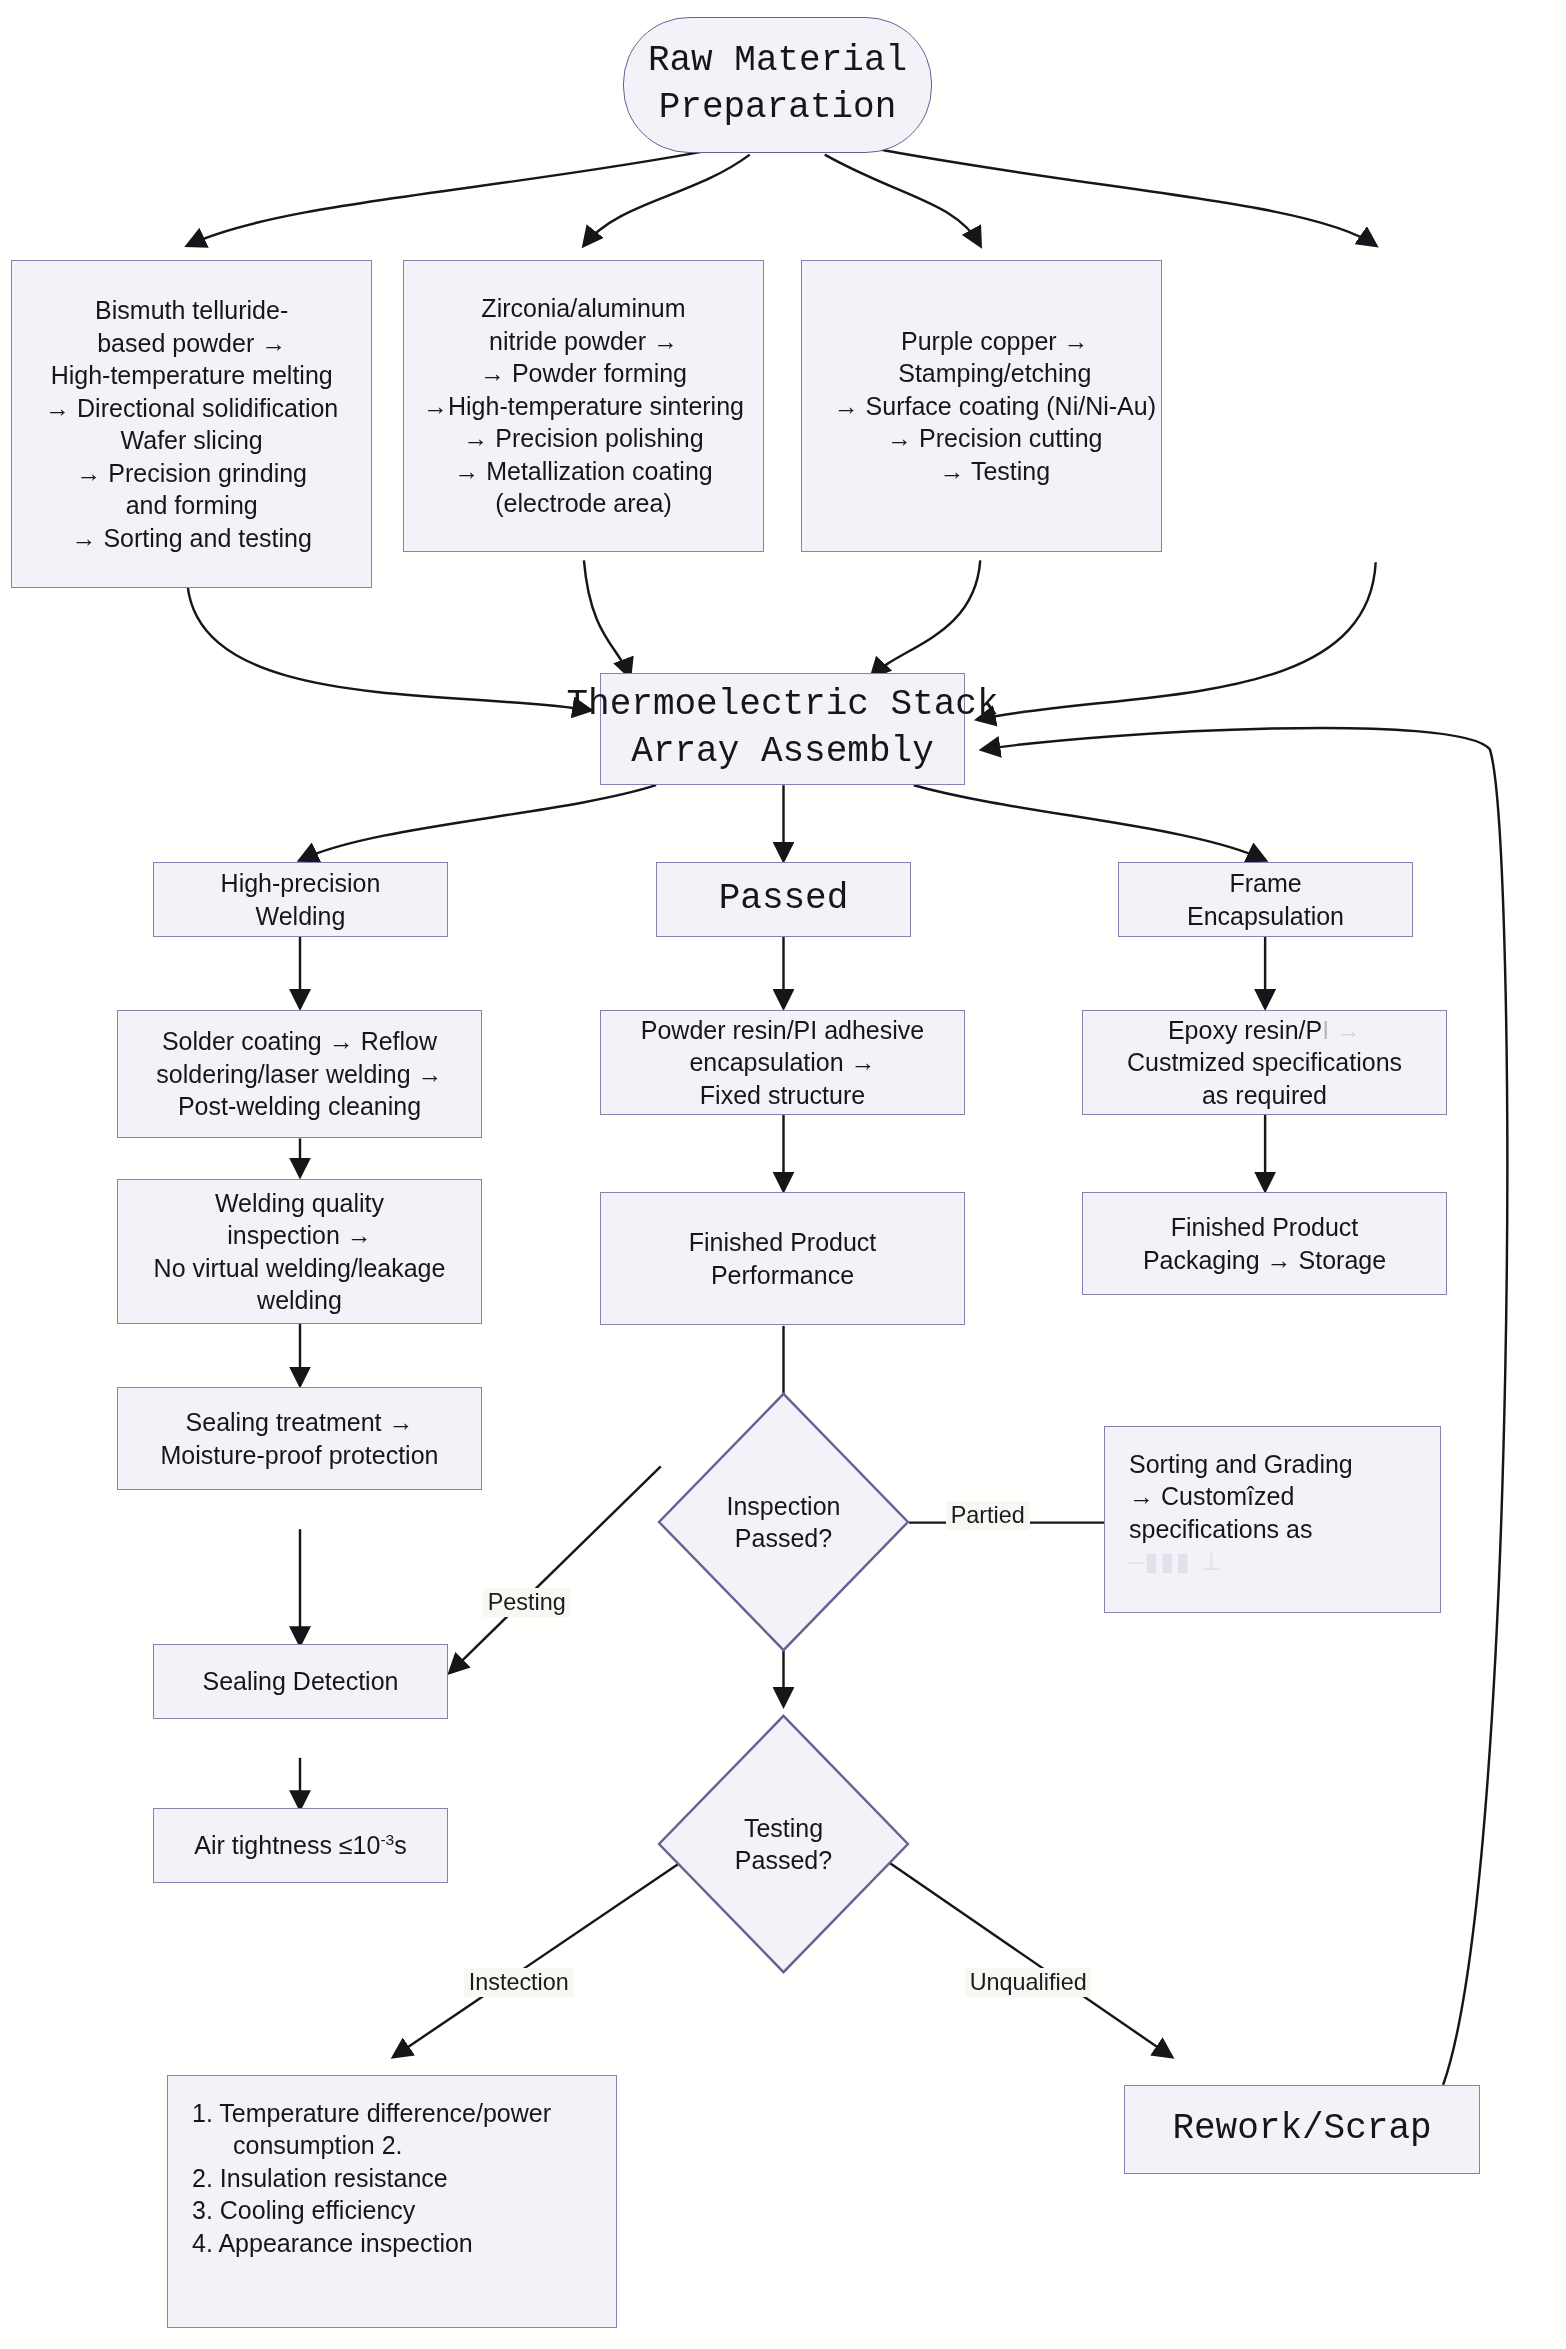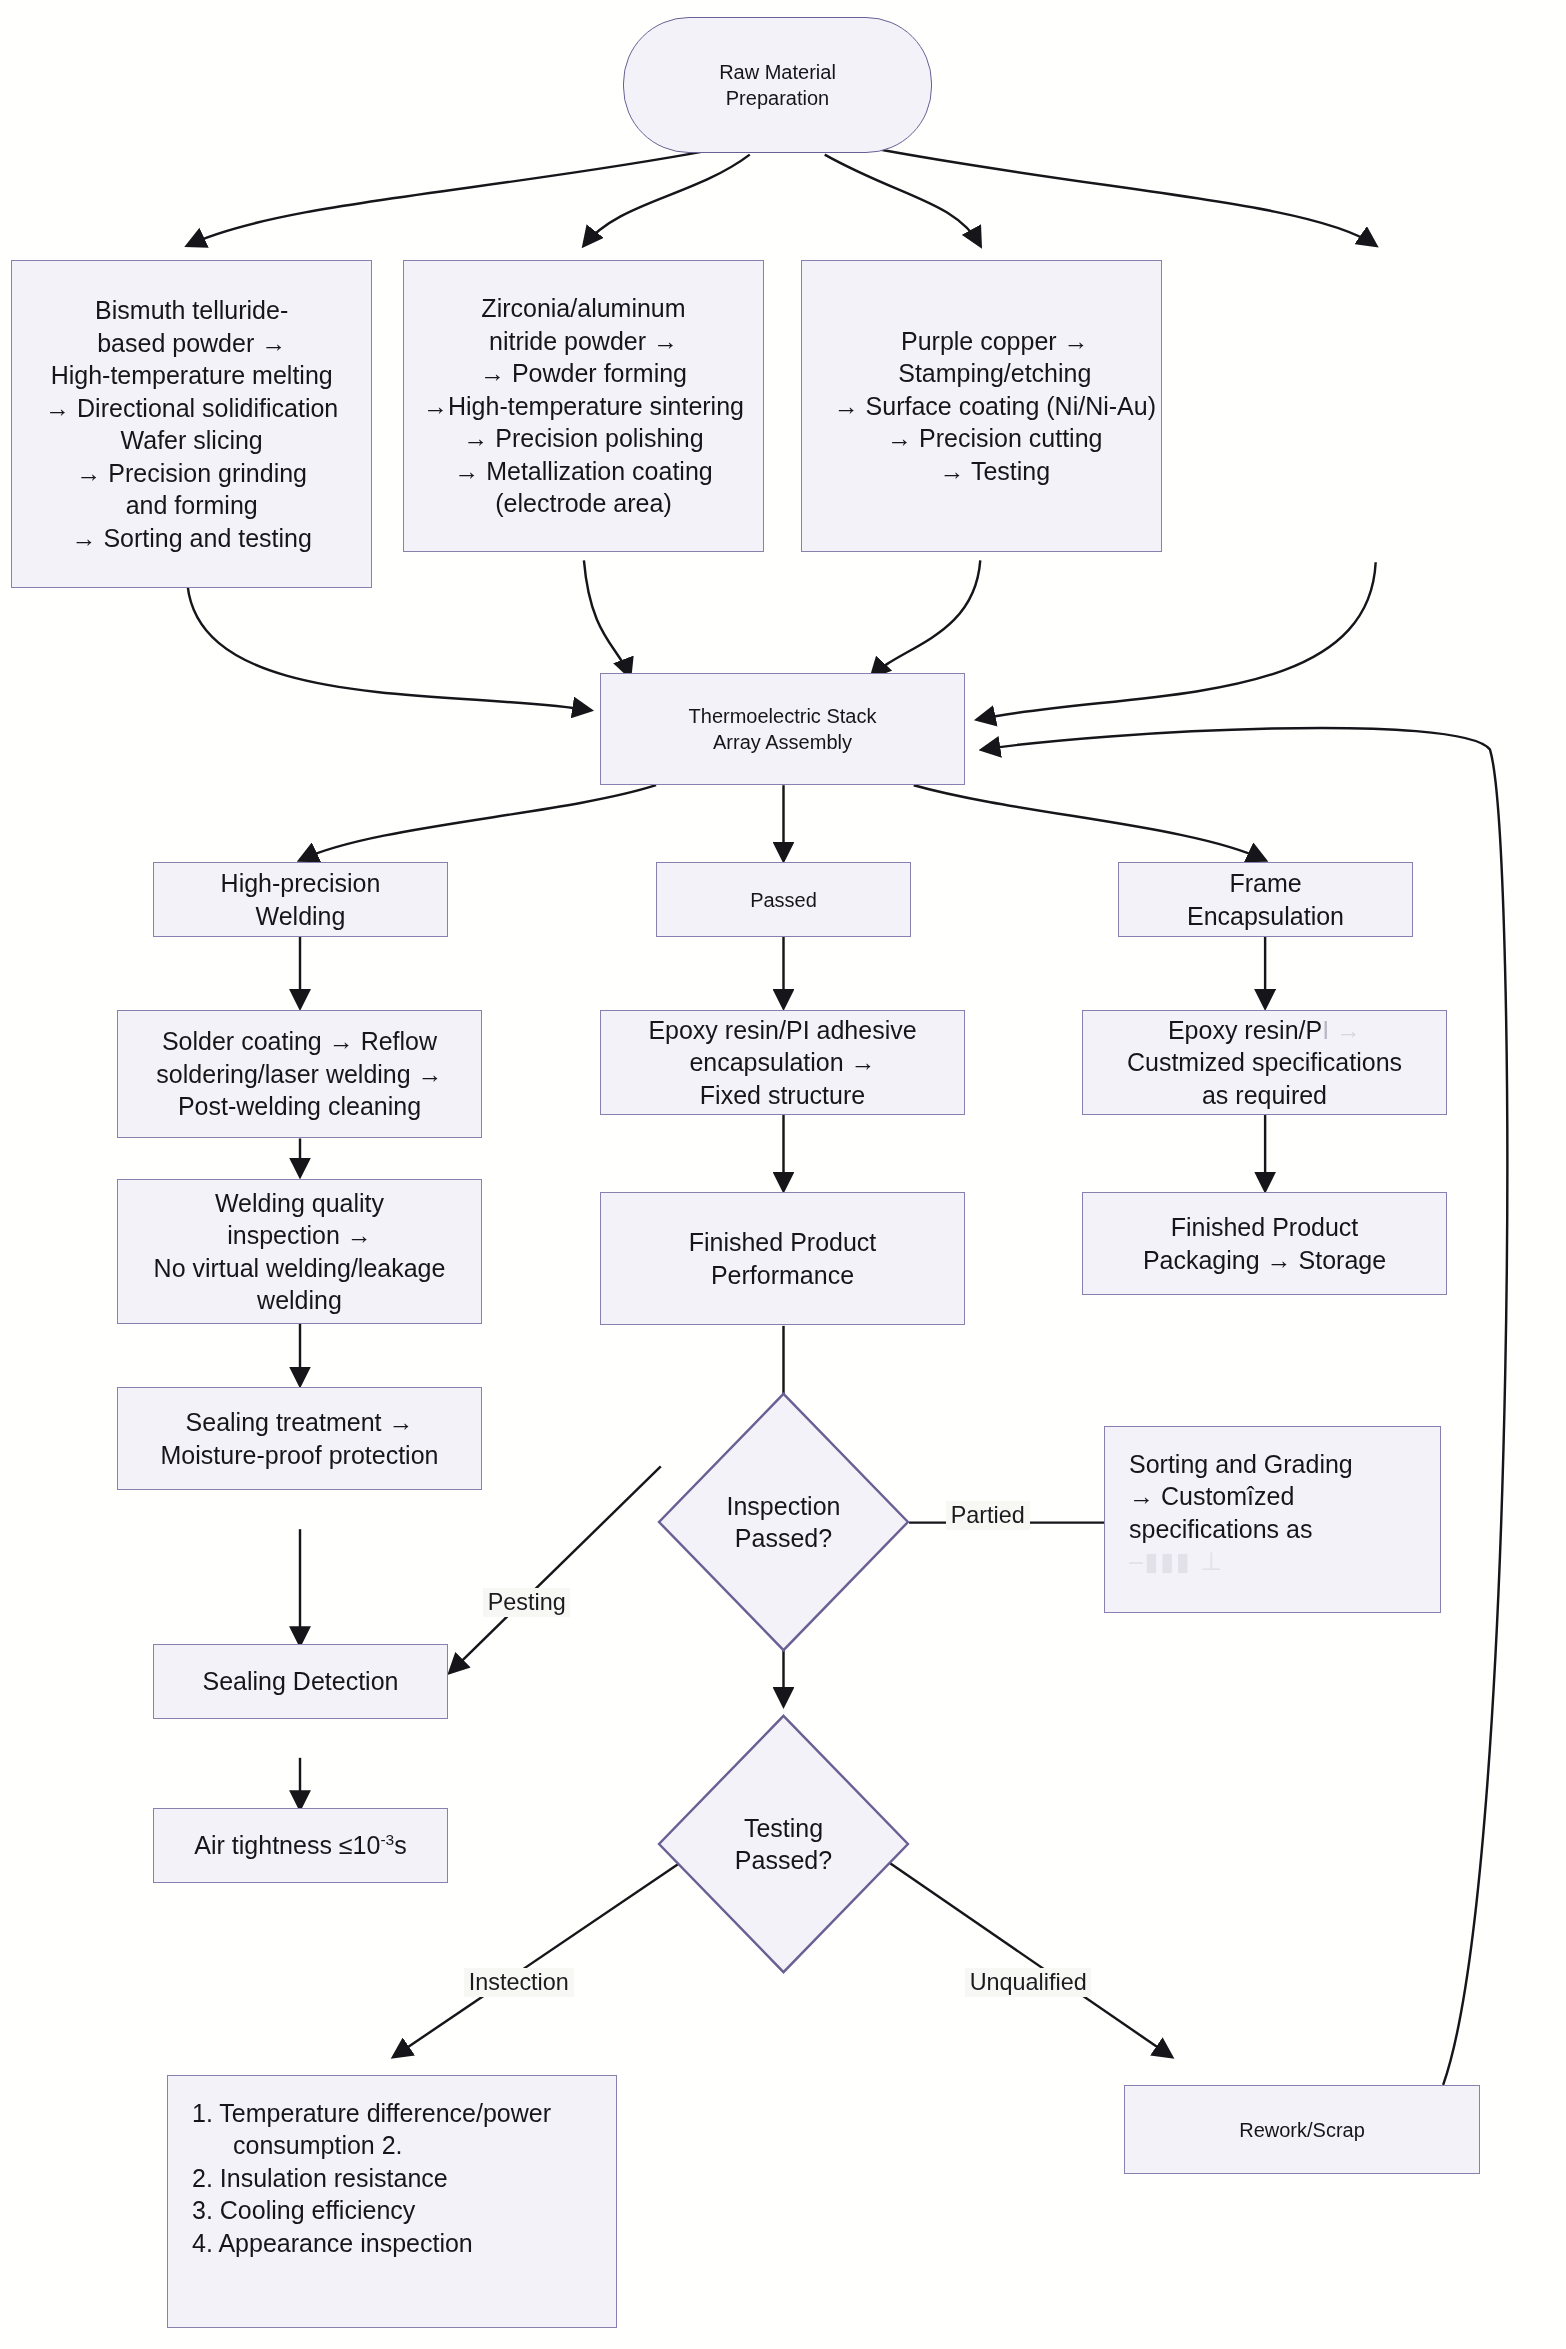--- a/index.html
+++ b/index.html
@@ -37,21 +37,22 @@
     line-height: 1.30;
     font-size: 25px;
     padding: 5.6px 9.4px;
     z-index: 2;
   }
   .node.terminal {
     border-radius: 66px;
     border: 1.9px solid #6b5f94;
   }
   .node.emph {
-    font-size: 20px;
+    font-size: 36px;
+    font-family: Liberation Mono, monospace;
   }
   .node.listbox {
     display: block;
     text-align: left;
     padding: 20.6px 24px;
     font-size: 25px;
   }
   .node.faded-box { }
   .diamond {
     position: absolute;
@@ -221,21 +222,21 @@
   <div class="node" style="left:117px; top:1010px; width:365px; height:128px;">
     <span>
       <span class="ln">Solder coating → Reflow</span><br>
       <span class="ln">soldering/laser welding →</span><br>
       <span class="ln">Post-welding cleaning</span>
     </span>
   </div>
 
   <div class="node" style="left:600px; top:1010px; width:365px; height:105px;">
     <span>
-      <span class="ln">Epoxy resin/PI adhesive</span><br>
+      <span class="ln">Powder resin/PI adhesive</span><br>
       <span class="ln">encapsulation →</span><br>
       <span class="ln">Fixed structure</span>
     </span>
   </div>
 
   <div class="node faded-box" style="left:1082px; top:1010px; width:365px; height:105px;">
     <span>
       <span class="ln"><span>Epoxy resin/P</span><span class="fade1">I</span><span class="fade2"> →</span></span><br>
       <span class="ln">Custmized specifications</span><br>
       <span class="ln">as required</span>

